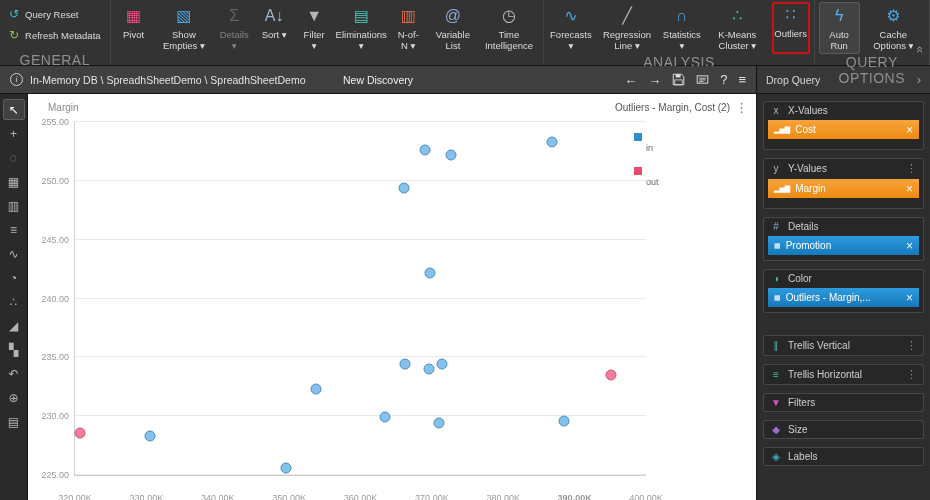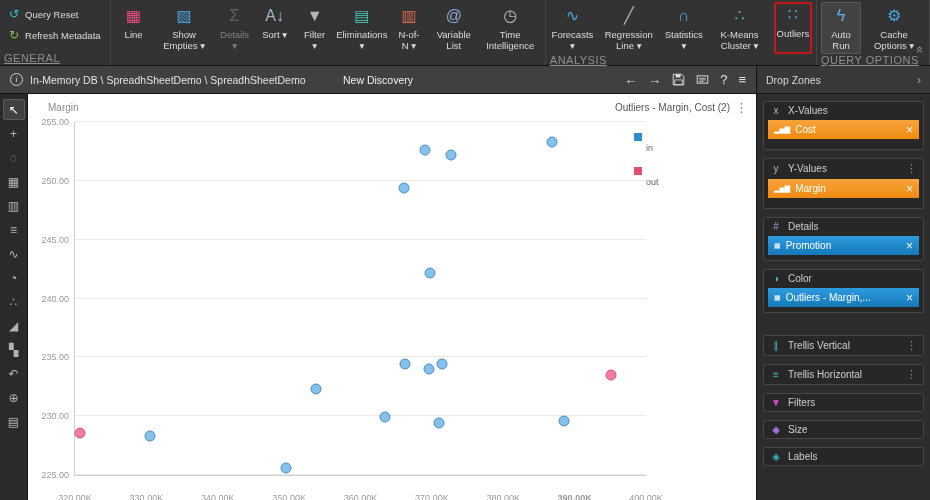--- a/index.html
+++ b/index.html
@@ -14,21 +14,21 @@
   
   .ribbon { height: 66px; background: #333333; display: flex; align-items: stretch; border-bottom: 1px solid #141414; position: relative; }
   .rgroup { display: flex; flex-direction: column; border-right: 1px solid #454545; padding: 2px 4px 0; }
   .rbtns { flex: 1; display: flex; align-items: stretch; gap: 2px; }
   .rbtn { display: flex; flex-direction: column; align-items: center; justify-content: flex-start; padding: 3px 5px 2px; min-width: 38px; max-width: 66px; border: 1px solid transparent; border-radius: 2px; cursor: pointer; }
   .ricon { font-size: 16px; line-height: 20px; height: 20px; text-align: center; }
   .rlabel { font-size: 9.5px; color: #dcdcdc; text-align: center; line-height: 11px; margin-top: 3px; }
   .rbtn.hl { border: 2px solid #c81414; padding: 1px 3px 0; }
   .rbtn.act { background: #424242; border-color: #5a5a5a; }
   .rbtn.dis { opacity: .45; }
-  .rgl { height: 13px; font-size: 11px; color: #8f8f8f; text-align: left; letter-spacing: .5px; padding-bottom: 2px; text-decoration: underline; }
+  .rgl { height: 13px; font-size: 14px; color: #8f8f8f; text-align: center; letter-spacing: .5px; padding-bottom: 2px; }
   .rgroup.compact .rbtns { flex-direction: column; justify-content: flex-start; gap: 4px; padding-top: 4px; }
   .rgroup.compact .rbtn { flex-direction: row; align-items: center; gap: 6px; padding: 1px 4px; min-width: 0; max-width: none; }
   .rgroup.compact .ricon { font-size: 12px; height: auto; line-height: 13px; }
   .rgroup.compact .rlabel { margin-top: 0; white-space: nowrap; }
   .ribbon-collapse { position: absolute; right: 6px; bottom: 8px; color: #9a9a9a; font-size: 13px; cursor: pointer; }
   .ribbon-collapse span { display: inline-block; transform: rotate(90deg); }
 
   
   .body-row { flex: 1; display: flex; min-height: 0; }
   .left-col { width: 756px; display: flex; flex-direction: column; min-height: 0; }
@@ -97,21 +97,21 @@
               <span class="ricon" style="color: rgb(139, 195, 74);">↻</span>
               <span class="rlabel">Refresh Metadata</span>
             </div>
           </div>
           <div class="rgl">GENERAL</div>
         </div>
         <div class="rgroup">
           <div class="rbtns">
             <div class="rbtn">
               <span class="ricon" style="color: rgb(224, 72, 126);">▦</span>
-              <span class="rlabel">Line</span>
+              <span class="rlabel">Pivot</span>
             </div>
             <div class="rbtn">
               <span class="ricon" style="color: rgb(74, 163, 224);">▧</span>
               <span class="rlabel">Show Empties ▾</span>
             </div>
             <div class="rbtn dis">
               <span class="ricon" style="color: rgb(154, 154, 154);">Σ</span>
               <span class="rlabel">Details ▾</span>
             </div>
             <div class="rbtn">
@@ -285,21 +285,21 @@
               <div class="dot" style="left: 0.875%; bottom: 12%; background: rgb(242, 125, 157); border-color: rgb(217, 79, 116);"></div>
               <div class="dot" style="left: 93.875%; bottom: 28.3333%; background: rgb(242, 125, 157); border-color: rgb(217, 79, 116);"></div>
             </div>
         </div>
 
       </div>
     </div>
 
     <div class="panel">
       <div class="panel-header">
-        <span>Drop Zones</span>
+        <span>Drop Query</span>
         <span class="ph-chev">›</span>
       </div>
       <div class="panel-body">
           <div class="dz">
             <div class="dz-head">
               <span class="dz-ic" style="color: rgb(181, 181, 181);">x</span>
               <span class="dz-title">X-Values</span>
             </div>
             <div class="dz-chips" style="min-height: 30px;">
               <div class="chip orange">

